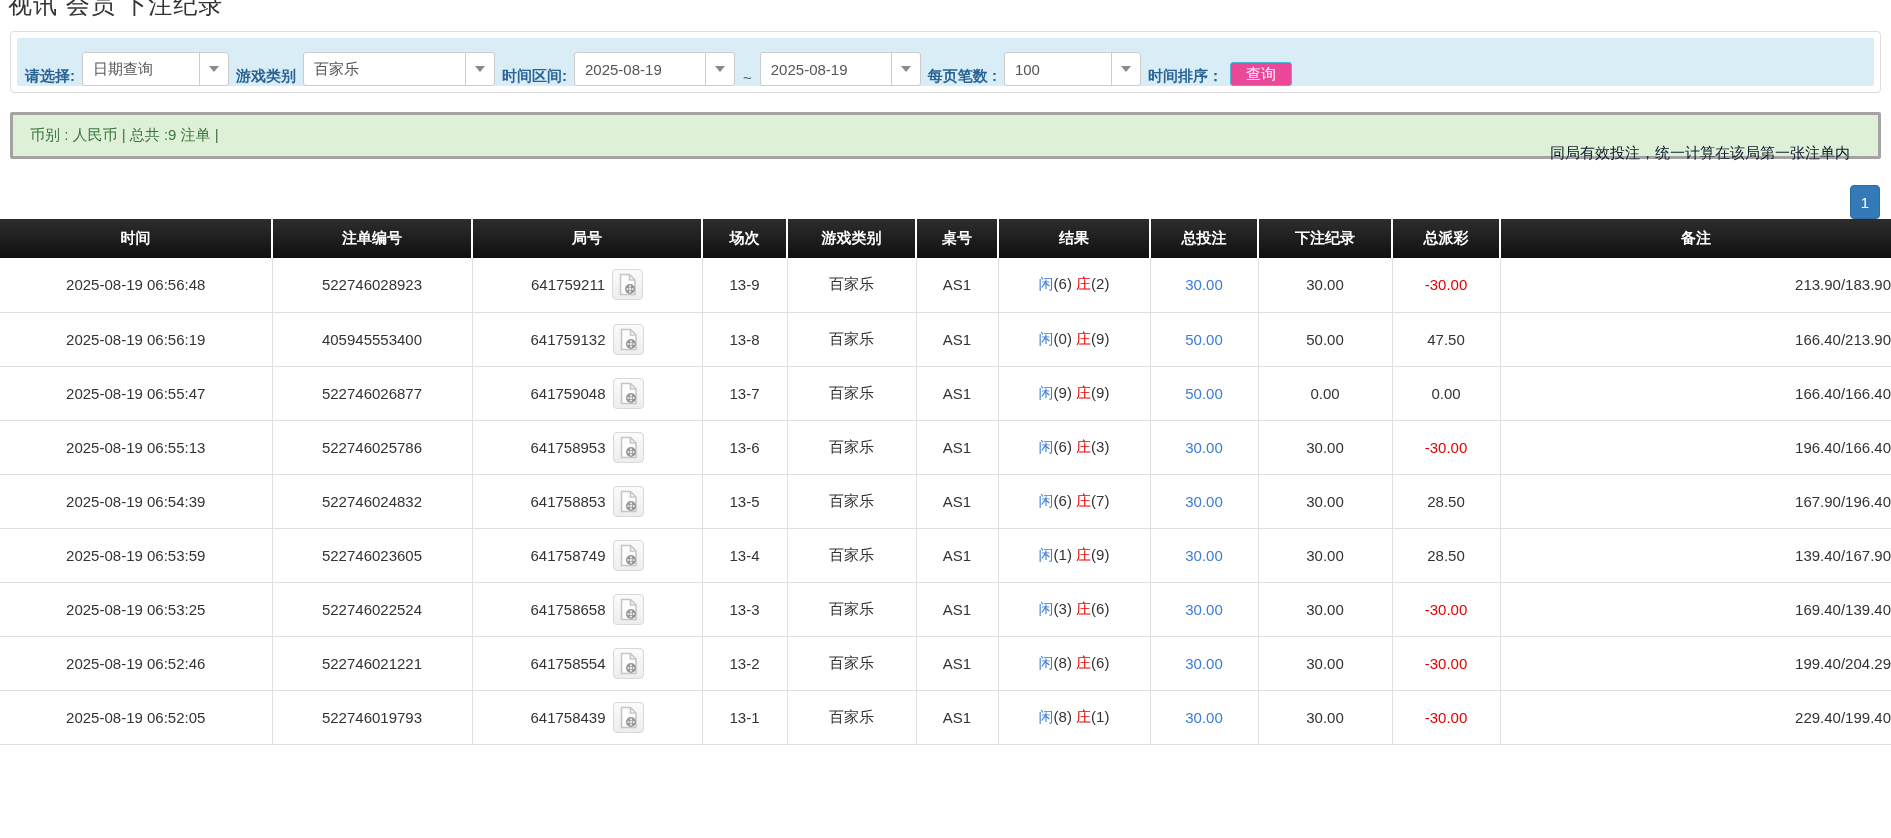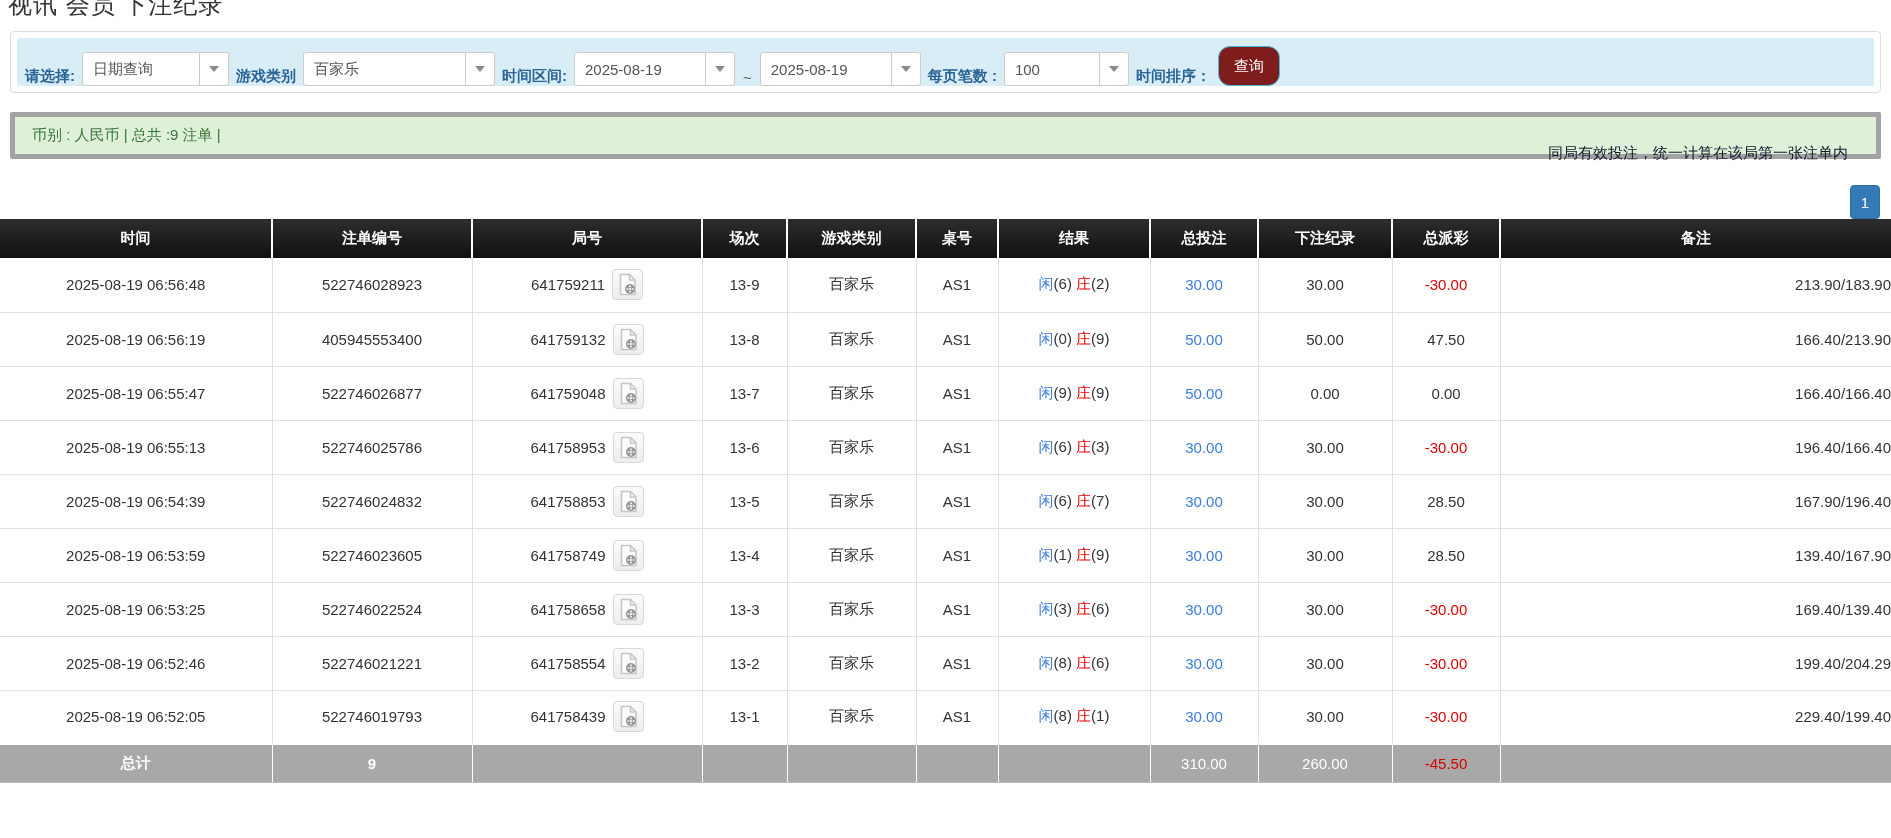--- a/index.html
+++ b/index.html
@@ -38,29 +38,29 @@
     width:29px; align-self:stretch; border-left:1px solid #ccc;
     display:flex; align-items:center; justify-content:center;
   }
   .caret {
     width:0; height:0;
     border-left:5px solid transparent; border-right:5px solid transparent;
     border-top:6px solid #8a8a8a;
   }
   .tilde { font-size:15px; color:#555; padding:0 1px; }
   .btn-search {
-    background:#7f1d1d; border:1px solid #46b8da; color:#fff;
-    font-size:15px; border-radius:12px; height:40px; padding:0 15px;
+    background:#ec4899; border:1px solid #46b8da; color:#fff;
+    font-size:15px; border-radius:3px; height:24px; padding:0 15px;
     cursor:pointer; font-family:inherit;
   }
 
   
   .summary-bar {
     margin:19px 10px 0 10px; height:47px;
-    background:#dff0d8; border:5px solid #a3a3a3; border-radius:2px;
+    background:#dff0d8; border:3px solid #a3a3a3; border-radius:2px;
     display:flex; align-items:center; justify-content:space-between;
     padding:0 28px 0 17px; font-size:15px;
   }
   .summary-left { color:#3c763d; }
   .summary-right { color:#0f172a;margin-top:36px; }
 
   
   .pagination-row { height:60px; position:relative; }
   .page-btn {
     position:absolute; right:11px; top:26px;
@@ -140,21 +140,21 @@
     </div>
     <span class="tilde">~</span>
     <div class="select" style="width:161px">
       <span class="val">2025-08-19</span>
       <span class="arrow-box">
           <span class="caret"></span>
         </span>
     </div>
 
     <span class="f-label">每页笔数 :</span>
-    <div class="select" style="width:125px">
+    <div class="select" style="width:137px">
       <span class="val">100</span>
       <span class="arrow-box">
           <span class="caret"></span>
         </span>
     </div>
 
     <span class="f-label">时间排序：</span>
 
     <button class="btn-search">查询</button>
   </div>
@@ -437,27 +437,14 @@
         <td>百家乐</td>
         <td>AS1</td>
         <td><span class="blue-text">闲</span>(8) <span class="red-text">庄</span>(1)</td>
         <td><span class="bet-link">30.00</span></td>
         <td>30.00</td>
         <td class="payout-neg">-30.00</td>
         <td>229.40/199.40</td>
       </tr>
     </tbody>
   <tfoot id="tfoot">
-      <tr>
-        <td class="f-bold">总计</td>
-        <td class="f-bold">9</td>
-        <td></td>
-        <td></td>
-        <td></td>
-        <td></td>
-        <td></td>
-        <td>310.00</td>
-        <td>260.00</td>
-        <td class="payout-neg">-45.50</td>
-        <td></td>
-      </tr>
     </tfoot>
 </table>
 
 </body></html>

